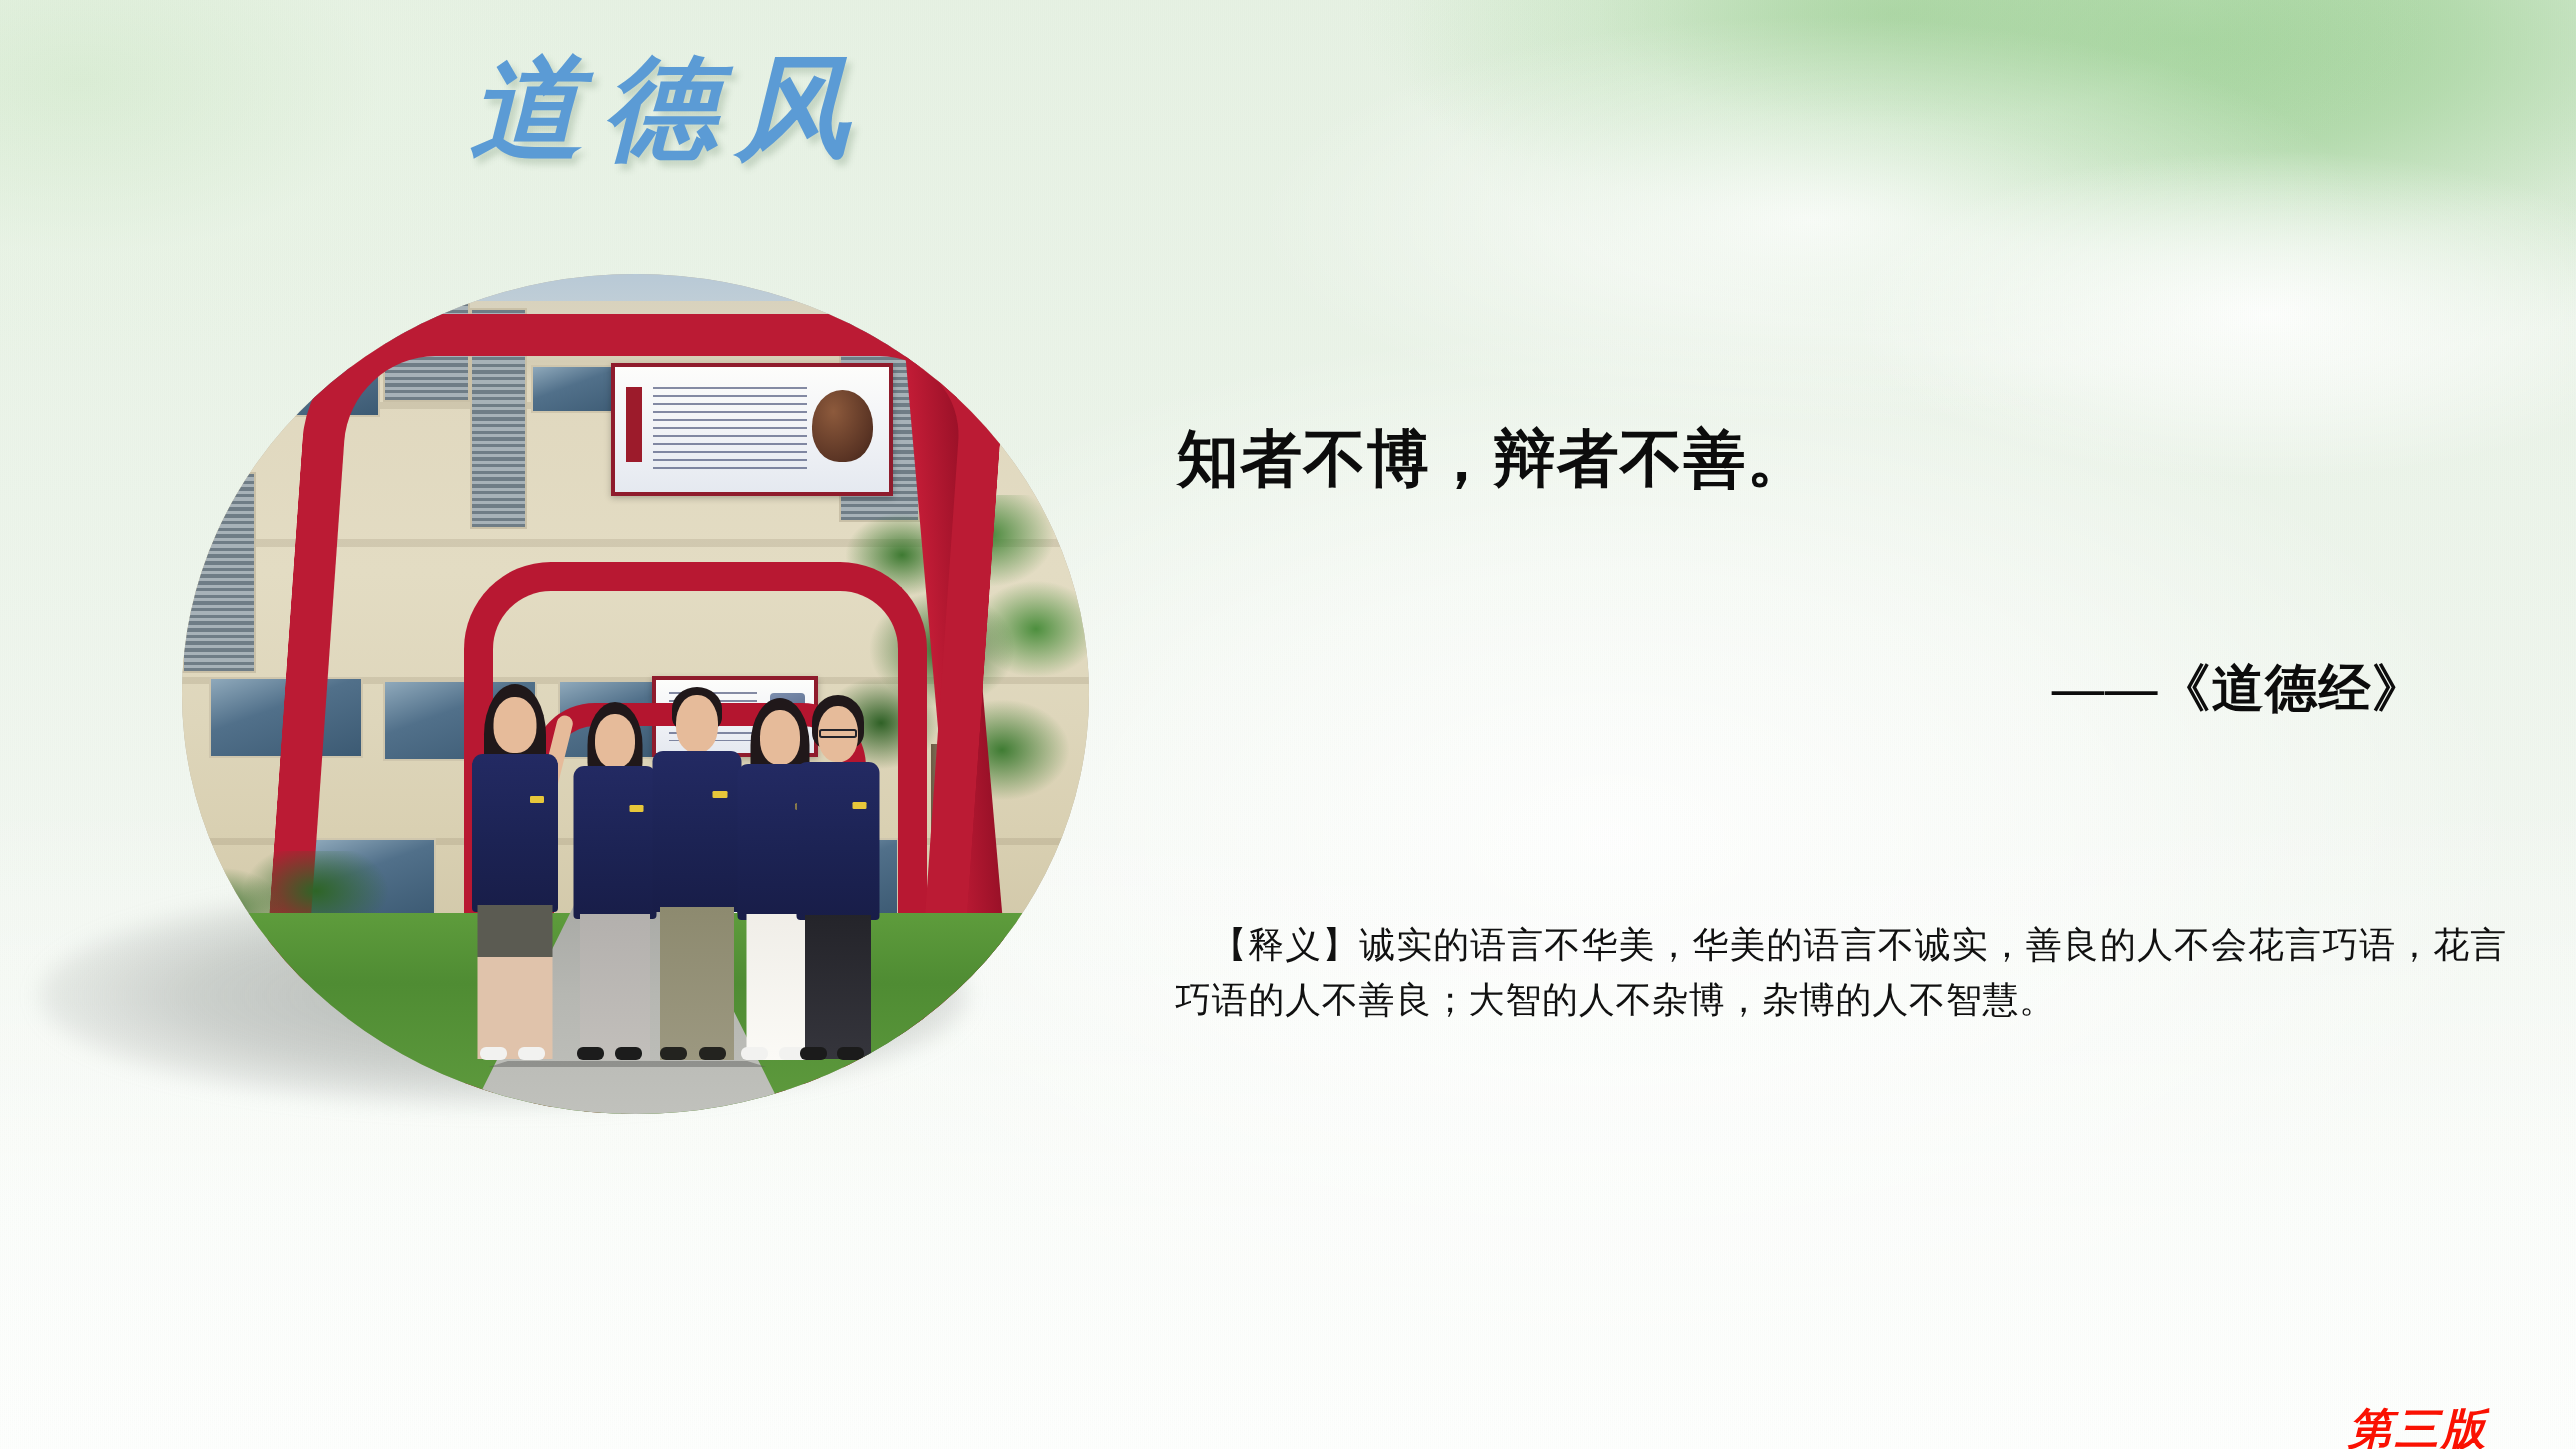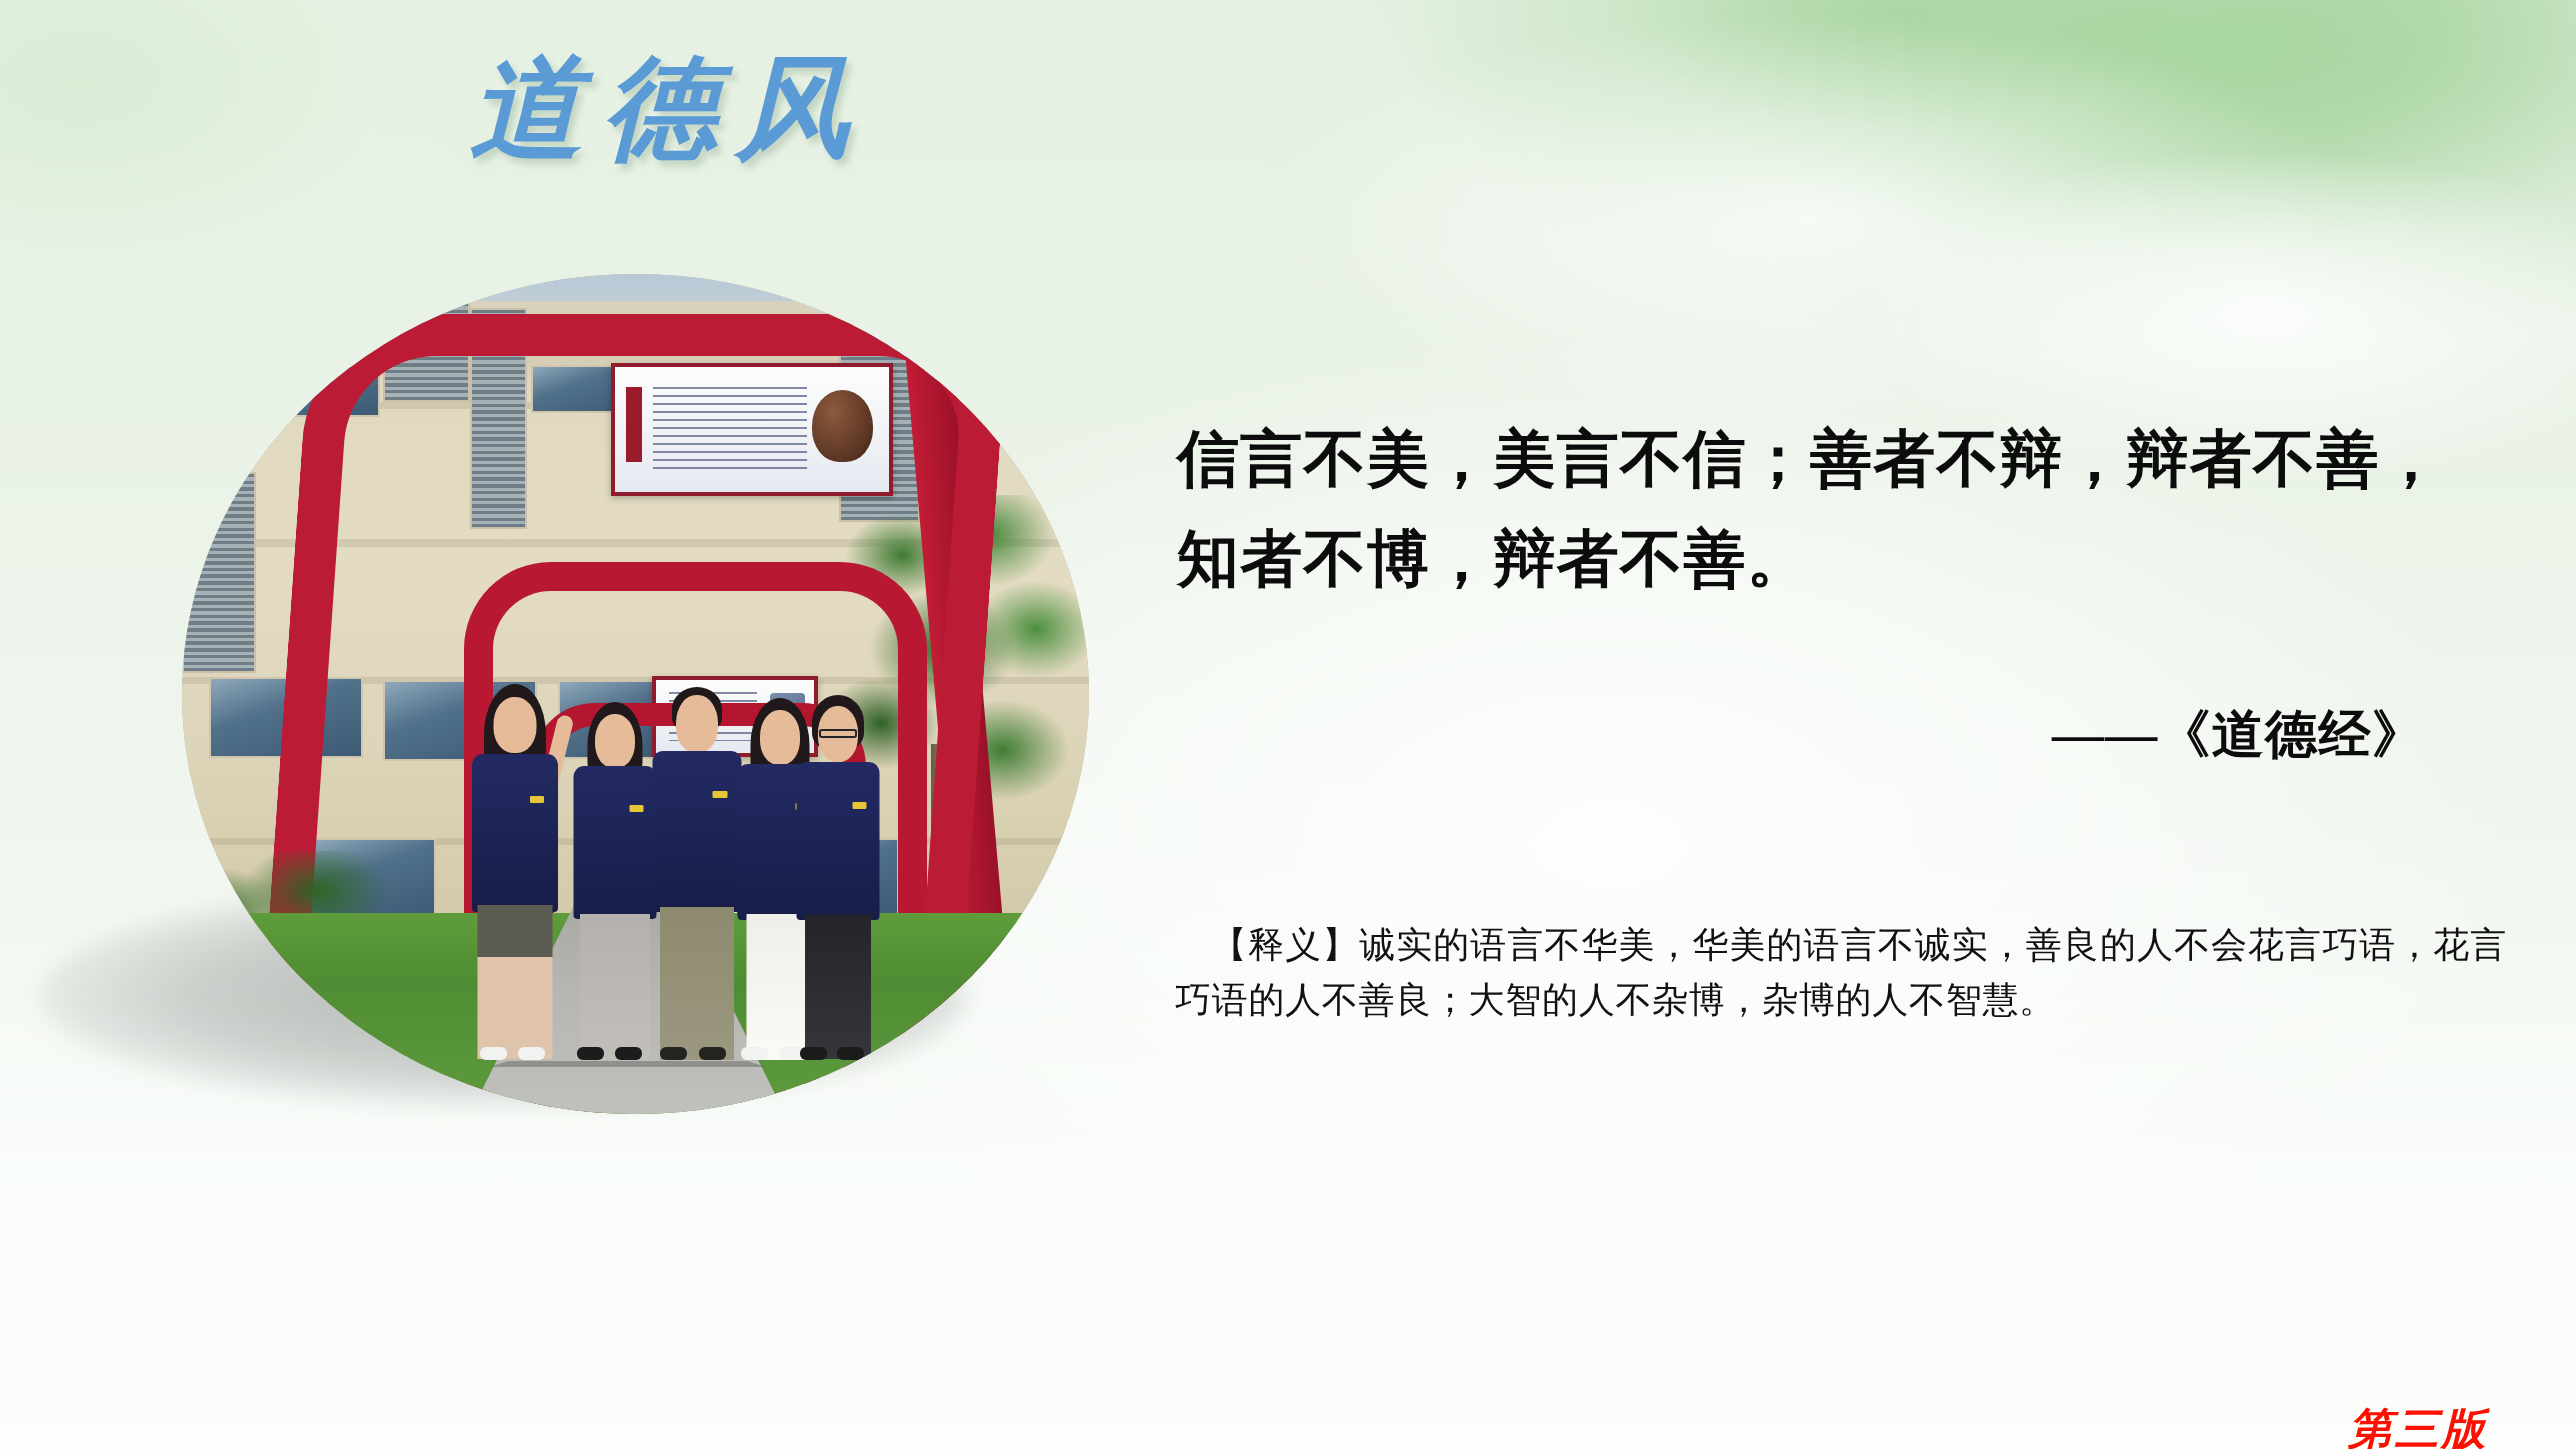--- a/index.html
+++ b/index.html
@@ -280,21 +280,20 @@
     position: absolute;
     left: 1177px;
     top: 654px;
     width: 1248px;
     text-align: right;
     font-family: "Liberation Serif", "DejaVu Serif", serif;
     font-size: 52px;
     font-weight: 600;
     color: #0c0c0c;
     letter-spacing: 1.3px;
-    margin-top: 46px;
   }
   .gloss {
     position: absolute;
     left: 1175px;
     top: 918px;
     width: 1332px;
     font-family: "Liberation Serif", "DejaVu Serif", serif;
     font-size: 36px;
     line-height: 1.52;
     color: #111111;
@@ -463,21 +462,20 @@
         </div>
         <div class="p-legs" style="top:221px; width:66px; height:144px; background:linear-gradient(to bottom,#24242a,#35353c);"></div>
         <div class="p-shoe" style="left:10.7px; background:#1b1b1b;"></div>
         <div class="p-shoe" style="left:48px; background:#1b1b1b;"></div>
       </div>
 
     </div>
   </div>
 
   <div class="quote">
-    <div>信言不美，美言不信；善者不辩，辩者不善，</div>
     <div>知者不博，辩者不善。</div>
   </div>
 
   <div class="attribution">——《道德经》</div>
 
   <div class="gloss">
     <span class="tag">【释义】</span><span>诚实的语言不华美，华美的语言不诚实，善良的人不会花言巧语，花言巧语的人不善良；大智的人不杂博，杂博的人不智慧。</span>
   </div>
 
 

